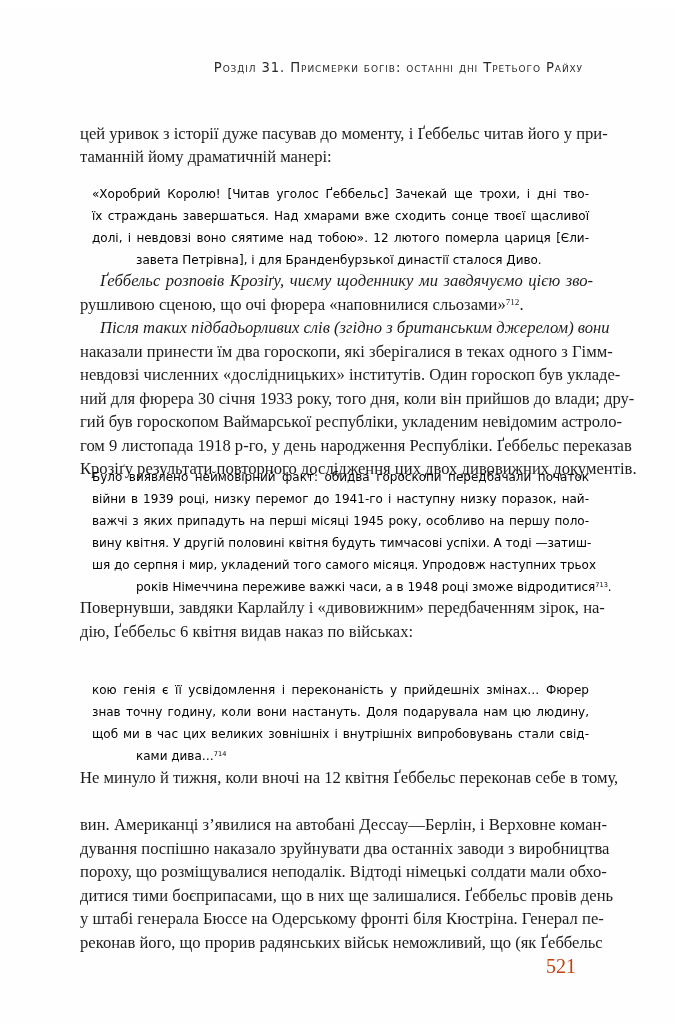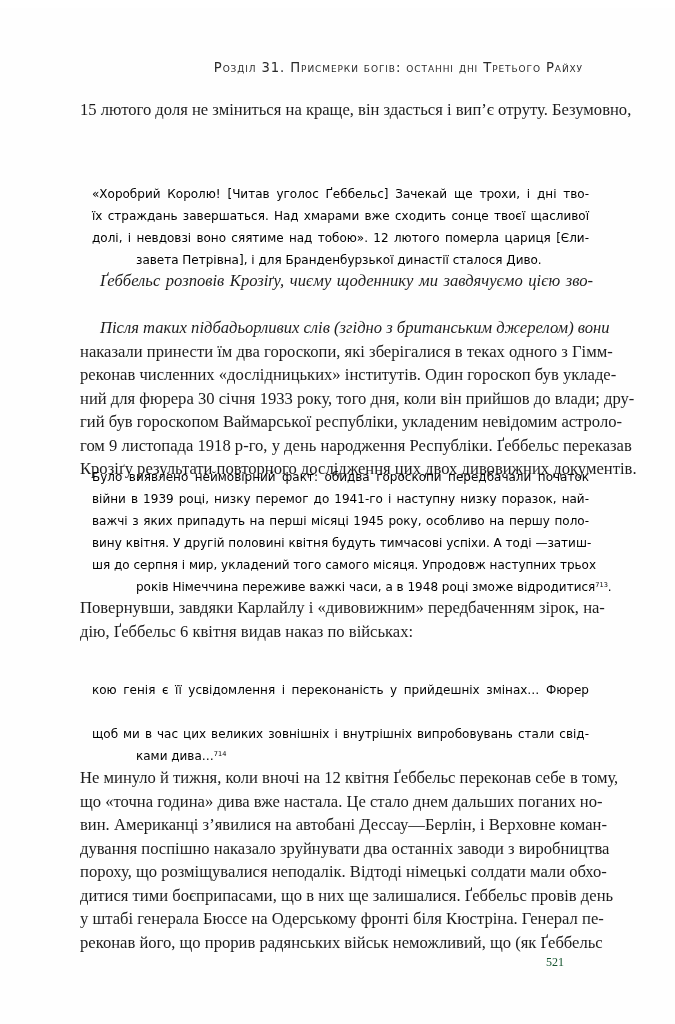--- a/index.html
+++ b/index.html
@@ -25,63 +25,65 @@
     position: absolute; white-space: nowrap;
     font-family: "DejaVu Sans", sans-serif;
     font-size: 12px; color: #000000;
     left: 92px; width: 497px;
     text-align: justify; text-align-last: justify;
   }
   .qline.last { text-align-last: left; margin-left: 44px; }
   sup { font-size: 0.55em; vertical-align: 0.55em; line-height: 0; }
   .page-number {
     position: absolute; top: 947px; left: 546px;
-    font-family: "Liberation Serif", serif; font-size: 12px; color: #14532d;
+    font-family: "Liberation Serif", serif; font-size: 20px; color: #c2410c;
   }
 </style>
 </head>
 <body>
 
 <div class="page">
 
   <div class="running-head">Розділ 31. Присмерки богів: останні дні Третього Райху</div>
 
-  <div class="line" style="top:92px">15 лютого доля не зміниться на краще, він здасться і вип’є отруту. Безумовно,</div>
+  <div class="line" style="top:115.5px">цей уривок з історії дуже пасував до моменту, і Ґеббельс читав його у при-</div>
+  <div class="line last" style="top:139px">таманній йому драматичній манері:</div>
 
   <div class="qline" style="top:179px">«Хоробрий Королю! [Читав уголос Ґеббельс] Зачекай ще трохи, і дні тво-</div>
   <div class="qline" style="top:201px">їх страждань завершаться. Над хмарами вже сходить сонце твоєї щасливої</div>
   <div class="qline" style="top:223px">долі, і невдовзі воно сяятиме над тобою». 12 лютого померла цариця [Єли-</div>
   <div class="qline last" style="top:245px">завета Петрівна], і для Бранденбурзької династії сталося Диво.</div>
 
   <div class="line indent" style="top:263px">Ґеббельс розповів Крозіґу, чиєму щоденнику ми завдячуємо цією зво-</div>
+  <div class="line last" style="top:286.5px"><span>рушливою сценою, що очі фюрера «наповнилися сльозами»</span><sup>712</sup><span>.</span></div>
 
   <div class="line indent" style="top:310px">Після таких підбадьорливих слів (згідно з британським джерелом) вони</div>
   <div class="line" style="top:333.5px">наказали принести їм два гороскопи, які зберігалися в теках одного з Гімм-</div>
-  <div class="line" style="top:357px">реконав численних «дослідницьких» інститутів. Один гороскоп був укладе-</div>
+  <div class="line" style="top:357px">невдовзі численних «дослідницьких» інститутів. Один гороскоп був укладе-</div>
   <div class="line" style="top:380.5px">ний для фюрера 30 січня 1933 року, того дня, коли він прийшов до влади; дру-</div>
   <div class="line" style="top:404px">гий був гороскопом Ваймарської республіки, укладеним невідомим астроло-</div>
   <div class="line" style="top:427.5px">гом 9 листопада 1918 р-го, у день народження Республіки. Ґеббельс переказав</div>
   <div class="line" style="top:451px">Крозіґу результати повторного дослідження цих двох дивовижних документів.</div>
 
   <div class="qline" style="top:462px">Було виявлено неймовірний факт: обидва гороскопи передбачали початок</div>
   <div class="qline" style="top:484px">війни в 1939 році, низку перемог до 1941-го і наступну низку поразок, най-</div>
   <div class="qline" style="top:506px">важчі з яких припадуть на перші місяці 1945 року, особливо на першу поло-</div>
   <div class="qline" style="top:528px">вину квітня. У другій половині квітня будуть тимчасові успіхи. А тоді —затиш-</div>
   <div class="qline" style="top:550px">шя до серпня і мир, укладений того самого місяця. Упродовж наступних трьох</div>
   <div class="qline last" style="top:572px"><span>років Німеччина переживе важкі часи, а в 1948 році зможе відродитися</span><sup>713</sup><span>.</span></div>
 
   <div class="line" style="top:590px">Повернувши, завдяки Карлайлу і «дивовижним» передбаченням зірок, на-</div>
   <div class="line last" style="top:613.5px">дію, Ґеббельс 6 квітня видав наказ по військах:</div>
 
   <div class="qline" style="top:675px">кою генія є її усвідомлення і переконаність у прийдешніх змінах… Фюрер</div>
+  <div class="qline" style="top:697px">знав точну годину, коли вони настануть. Доля подарувала нам цю людину,</div>
   <div class="qline" style="top:719px">щоб ми в час цих великих зовнішніх і внутрішніх випробовувань стали свід-</div>
   <div class="qline last" style="top:741px"><span>ками дива…</span><sup>714</sup></div>
 
   <div class="line" style="top:760px">Не минуло й тижня, коли вночі на 12 квітня Ґеббельс переконав себе в тому,</div>
-  <div class="line" style="top:783.5px">що «точна година» дива вже настала. Це стало днем дальших поганих но-</div>
   <div class="line" style="top:807px">вин. Американці з’явилися на автобані Дессау—Берлін, і Верховне коман-</div>
   <div class="line" style="top:830.5px">дування поспішно наказало зруйнувати два останніх заводи з виробництва</div>
   <div class="line" style="top:854px">пороху, що розміщувалися неподалік. Відтоді німецькі солдати мали обхо-</div>
   <div class="line" style="top:877.5px">дитися тими боєприпасами, що в них ще залишалися. Ґеббельс провів день</div>
   <div class="line" style="top:924.5px">реконав його, що прорив радянських військ неможливий, що (як Ґеббельс</div>
   <div class="line" style="top:901px">у штабі генерала Бюссе на Одерському фронті біля Кюстріна. Генерал пе-</div>
 
   <div class="page-number">521</div>
 </div>
 

